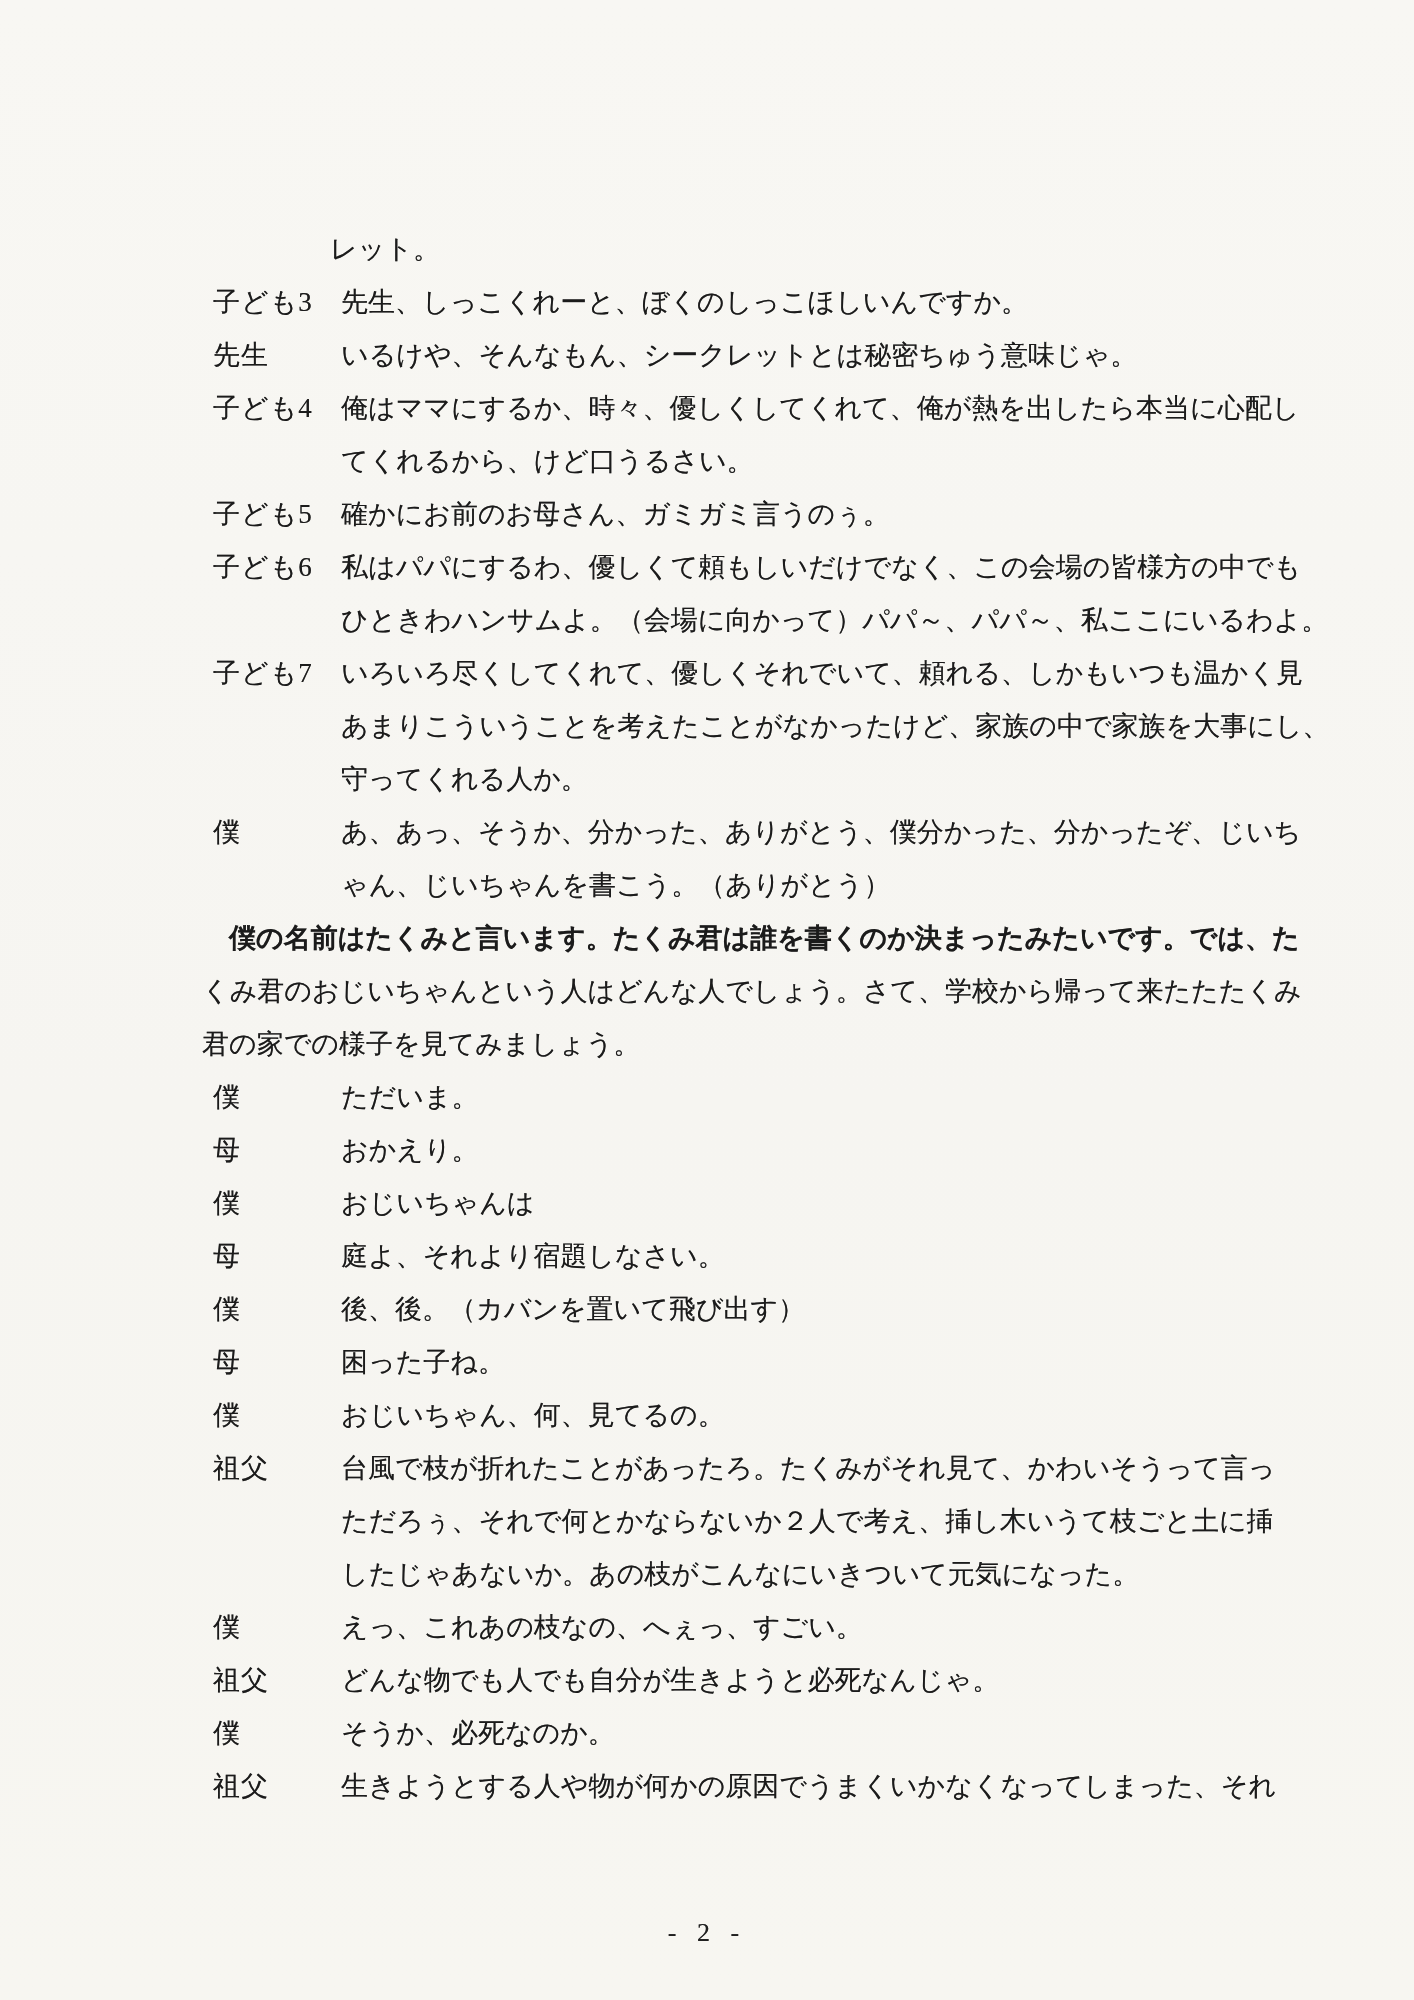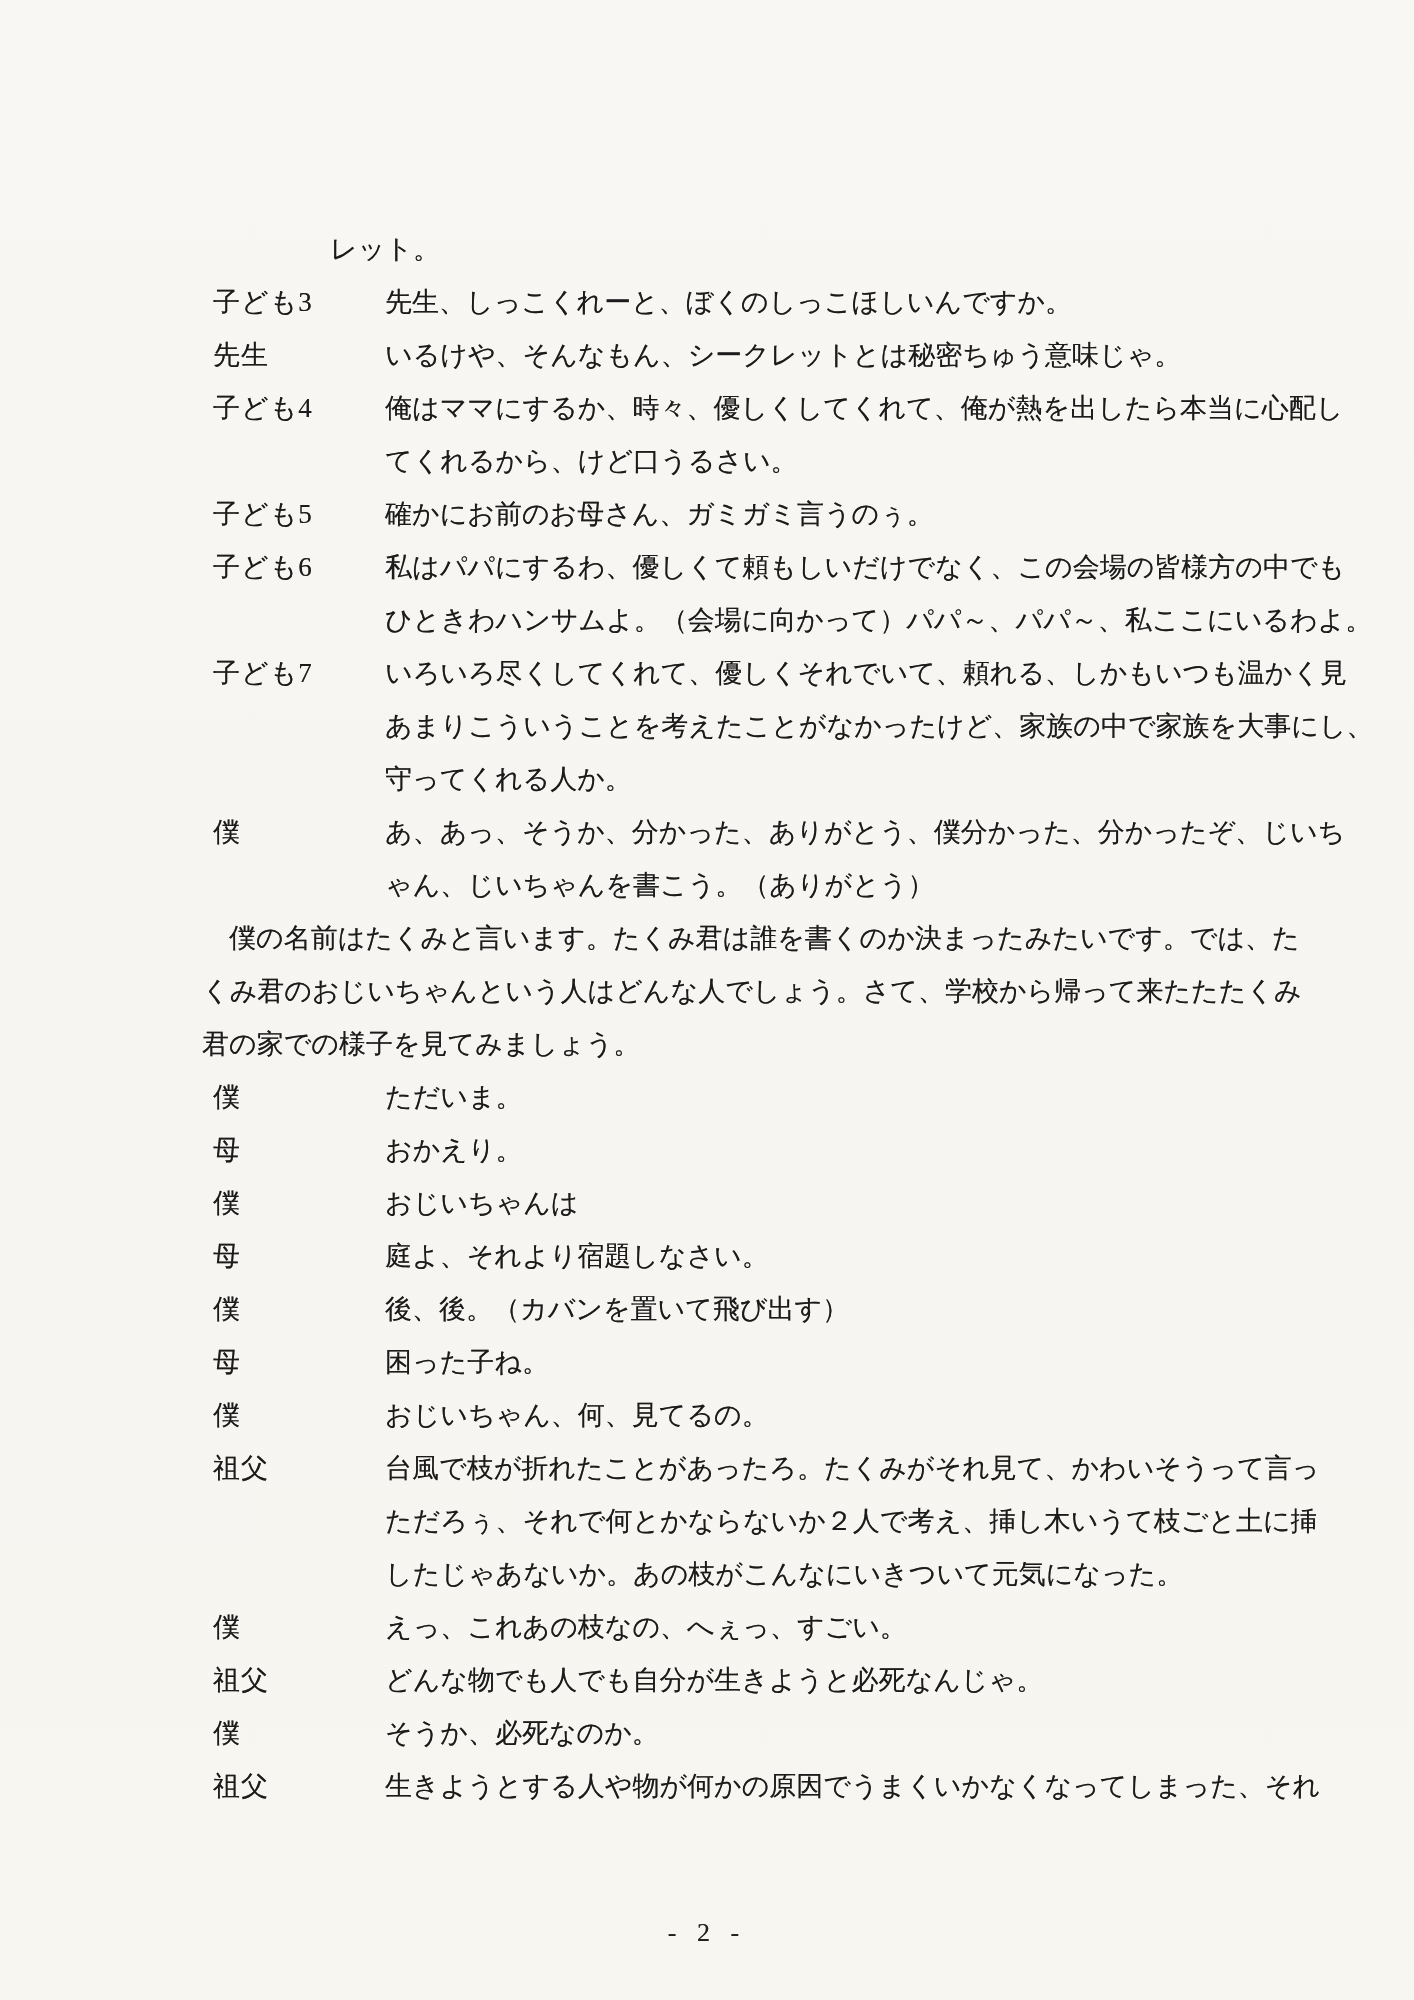--- a/index.html
+++ b/index.html
@@ -13,24 +13,24 @@
     color:#1b1b1b;
     overflow:hidden;
   }
   .content {
     position:absolute; top:223px; left:202px; width:1080px;
     font-size:27px; line-height:53px;
     text-shadow:0 0 0.5px rgba(20,20,20,0.55);
   }
   .row { display:flex; align-items:flex-start; }
   .spk { flex:0 0 128px; width:128px; white-space:nowrap; letter-spacing:1px;margin-left:11px; }
-  .txt { flex:1 1 auto; min-width:0;margin-left:44px; }
+  .txt { flex:1 1 auto; min-width:0; }
   .ln { white-space:nowrap; }
   .carry { padding-left:128px; }
-  .narr .ln-first { text-indent:27px; }
+  .narr .ln-first { text-indent:27px;font-weight:bold; }
   .footer {
     position:absolute; top:1918px; left:0; width:1414px;
     text-align:center; font-size:26px; letter-spacing:7px;
     color:#202020; text-shadow:0 0 0.5px rgba(20,20,20,0.55);
   }
 </style>
 </head>
 <body>
 
 <div class="page">

